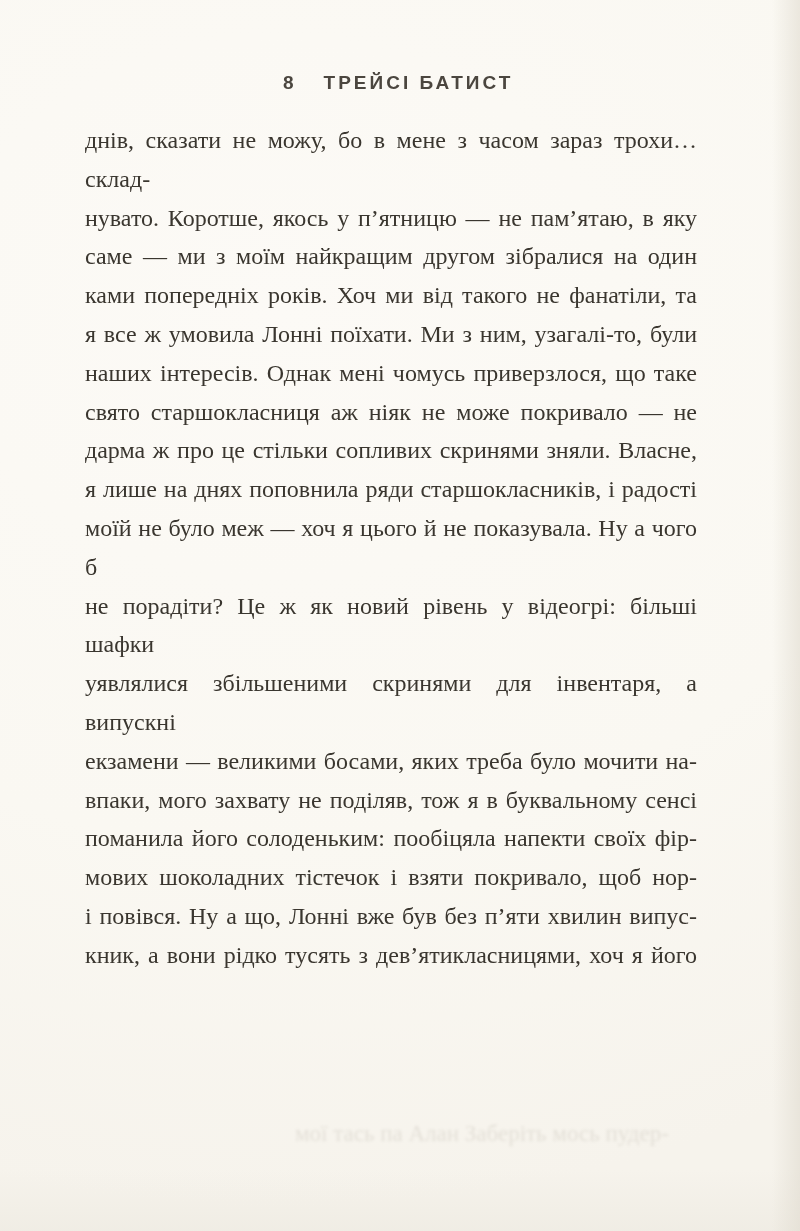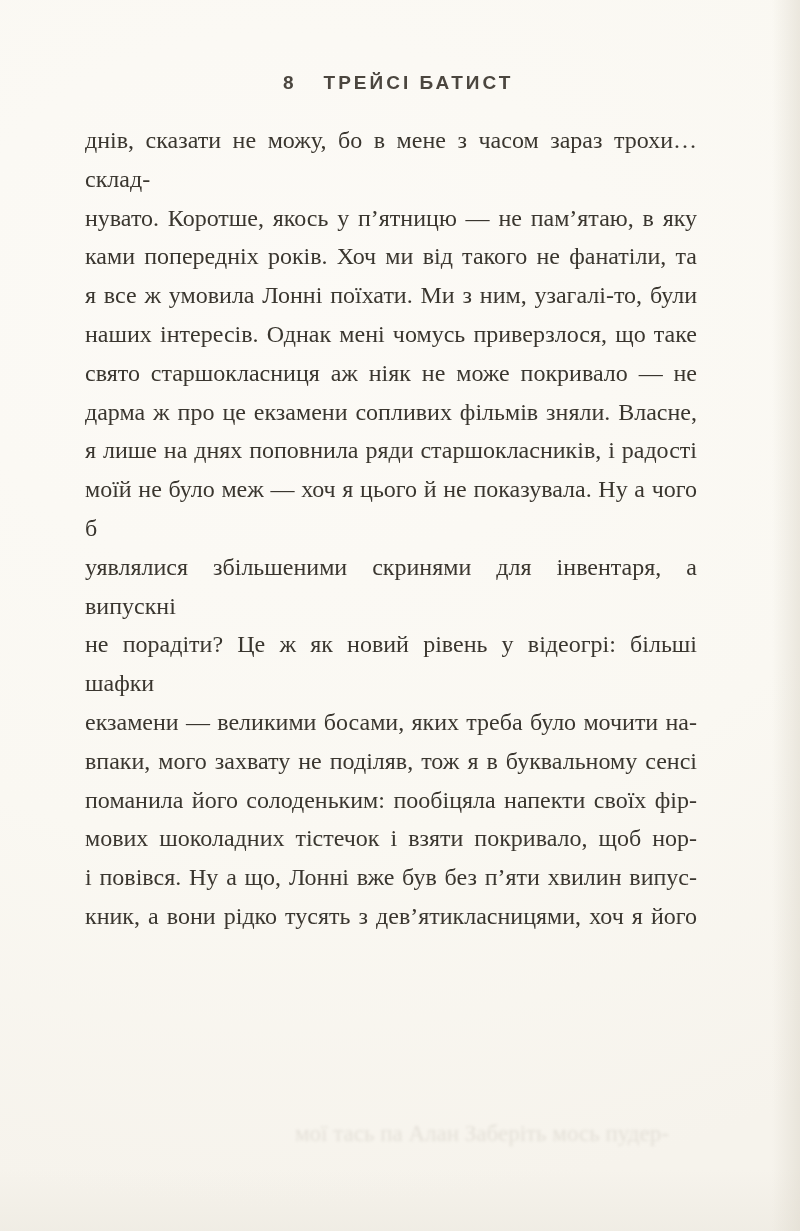--- a/index.html
+++ b/index.html
@@ -66,29 +66,30 @@
 <div class="page">
 
   <div class="running-head">
     <span class="page-num">8</span>
     <span class="title">ТРЕЙСІ БАТИСТ</span>
   </div>
 
   <div class="body-text">
       <div class="line">днів, сказати не можу, бо в мене з часом зараз трохи… склад-</div>
       <div class="line">нувато. Коротше, якось у п’ятницю — не пам’ятаю, в яку</div>
+      <div class="line">саме — ми з моїм найкращим другом зібралися на один</div>
       <div class="line">ками попередніх років. Хоч ми від такого не фанатіли, та</div>
       <div class="line">я все ж умовила Лонні поїхати. Ми з ним, узагалі-то, були</div>
       <div class="line">наших інтересів. Однак мені чомусь приверзлося, що таке</div>
       <div class="line">свято старшокласниця аж ніяк не може покривало — не</div>
-      <div class="line">дарма ж про це екзамени сопливих фільмів зняли. Власне,</div>
+      <div class="line">дарма ж про це стільки сопливих скринями зняли. Власне,</div>
       <div class="line">я лише на днях поповнила ряди старшокласників, і радості</div>
       <div class="line">моїй не було меж — хоч я цього й не показувала. Ну а чого б</div>
+      <div class="line">не порадіти? Це ж як новий рівень у відеогрі: більші шафки</div>
       <div class="line">уявлялися збільшеними скринями для інвентаря, а випускні</div>
-      <div class="line">не порадіти? Це ж як новий рівень у відеогрі: більші шафки</div>
       <div class="line">екзамени — великими босами, яких треба було мочити на-</div>
       <div class="line">впаки, мого захвату не поділяв, тож я в буквальному сенсі</div>
       <div class="line">поманила його солоденьким: пообіцяла напекти своїх фір-</div>
       <div class="line">мових шоколадних тістечок і взяти покривало, щоб нор-</div>
       <div class="line">і повівся. Ну а що, Лонні вже був без п’яти хвилин випус-</div>
       <div class="line">кник, а вони рідко тусять з дев’ятикласницями, хоч я його</div>
     </div>
 
   <div class="ghost">мої тась па Алан Заберіть мось пудер-</div>
 

